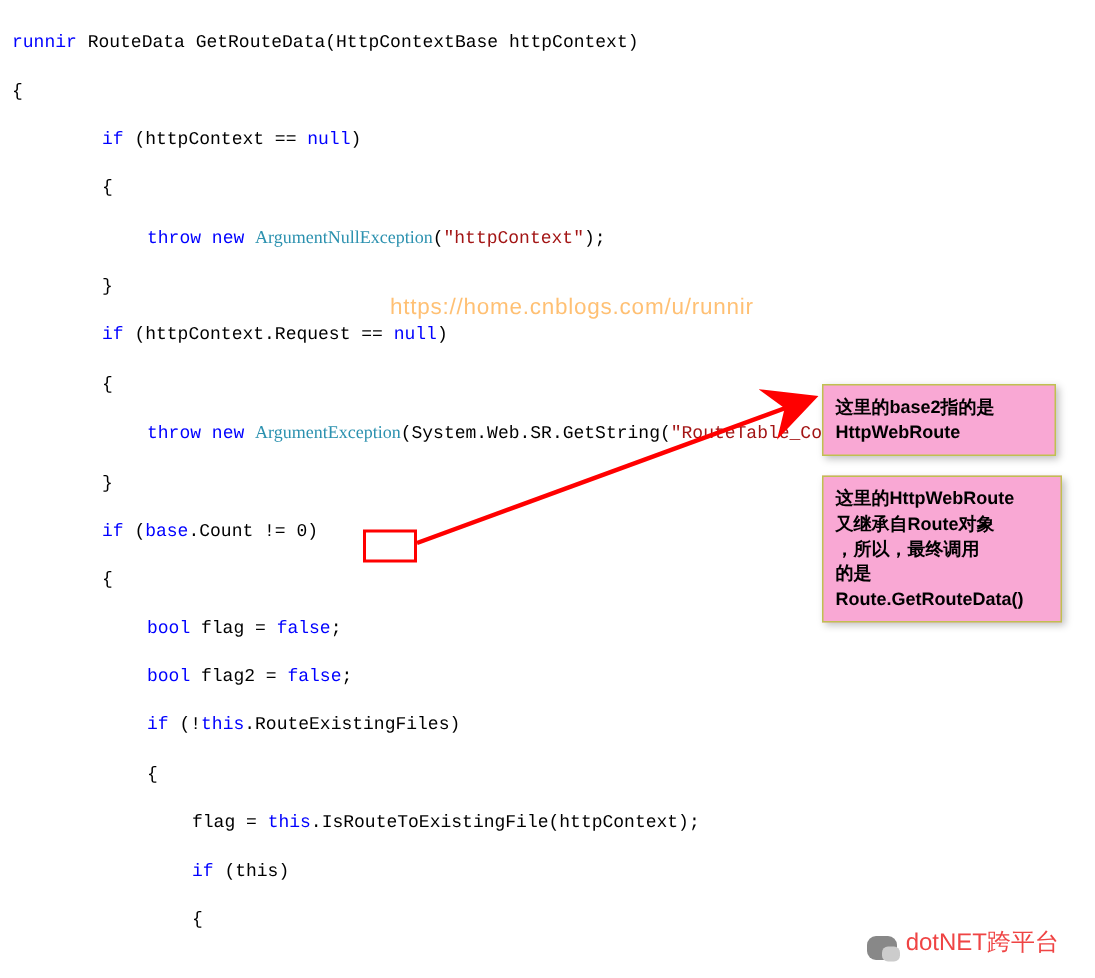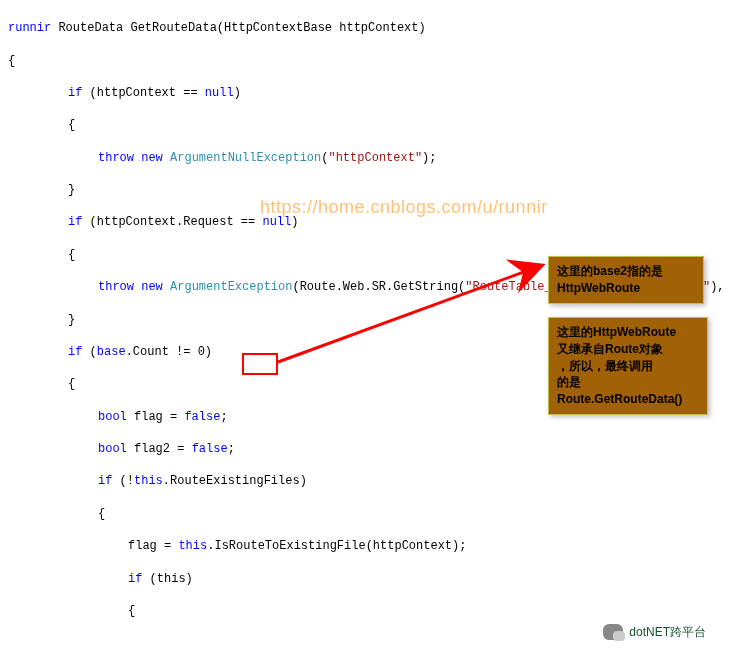--- a/index.html
+++ b/index.html
@@ -14,72 +14,72 @@
     width: 730px;
     height: 652px;
     overflow: hidden;
   }
   .code-area {
     padding: 4px 8px;
     white-space: pre;
     position: relative;
   }
   .kw { color: #0000ff; }
-  .type { color: #2b91af; }
+  .type { color: #2b91af; font-family: Liberation Serif, serif; }
   .str { color: #a31515; }
   .highlight-box {
     position: absolute;
     border: 2px solid #ff0000;
     left: 242px;
     top: 353px;
     width: 32px;
     height: 18px;
     background: rgba(255,0,0,0);
   }
   .arrow-svg {
     position: absolute;
     left: 270px;
     top: 252px;
     pointer-events: none;
   }
   .annotation {
     position: absolute;
-    background: #a16207;
+    background: #f9a8d4;
     border: 1px solid #c0c050;
     box-shadow: 2px 2px 5px rgba(0,0,0,0.25);
     font-family: SimSun, "Microsoft YaHei", sans-serif;
     font-size: 12px;
     font-weight: bold;
     color: #000;
     padding: 6px 8px;
     line-height: 1.4;
   }
   .anno1 { left: 548px; top: 256px; width: 138px; }
   .anno2 { left: 548px; top: 317px; width: 142px; }
   .watermark {
     position: absolute;
     left: 260px;
     top: 195px;
     font-family: Verdana, sans-serif;
-    font-size: 18px;
+    font-size: 15px;
     color: rgba(255,140,0,0.55);
     font-weight: 400;
     letter-spacing: 0.5px;
     pointer-events: none;
   }
   .footer-logo {
     position: absolute;
     right: 24px;
     bottom: 12px;
     display: flex;
-    align-items: flex-start;
+    align-items: flex-end;
     gap: 6px;
     font-family: "Microsoft YaHei", SimSun, sans-serif;
-    font-size: 12px;
-    color: #14532d;
+    font-size: 16px;
+    color: #ef4444;
   }
   .wechat-icon {
     width: 20px; height: 16px;
     background: #888;
     border-radius: 6px;
     position: relative;
   }
   .wechat-icon::before {
     content: "";
     position: absolute;
@@ -98,21 +98,21 @@
 
 <div class="code-area">
 <span class="line"><span class="kw">runnir</span><span> RouteData GetRouteData(HttpContextBase httpContext)</span></span>
 <span class="line">{</span>
 <span class="line indent2"><span class="kw">if</span><span> (httpContext == </span><span class="kw">null</span><span>)</span></span>
 <span class="line indent2">{</span>
 <span class="line indent3"><span class="kw">throw</span> <span class="kw">new</span> <span class="type">ArgumentNullException</span><span>(</span><span class="str">"httpContext"</span><span>);</span></span>
 <span class="line indent2">}</span>
 <span class="line indent2"><span class="kw">if</span><span> (httpContext.Request == </span><span class="kw">null</span><span>)</span></span>
 <span class="line indent2">{</span>
-<span class="line indent3"><span class="kw">throw</span> <span class="kw">new</span> <span class="type">ArgumentException</span><span>(Route.Web.SR.GetString(</span><span class="str">"RouteTable_ContextMissingRequest"</span><span>), </span></span>
+<span class="line indent3"><span class="kw">throw</span> <span class="kw">new</span> <span class="type">ArgumentException</span><span>(System.Web.SR.GetString(</span><span class="str">"RouteTable_ContextMissingRequest"</span><span>), </span></span>
 <span class="line indent2">}</span>
 <span class="line indent2"><span class="kw">if</span><span> (</span><span class="kw">base</span><span>.Count != 0)</span></span>
 <span class="line indent2">{</span>
 <span class="line indent3"><span class="kw">bool</span><span> flag = </span><span class="kw">false</span><span>;</span></span>
 <span class="line indent3"><span class="kw">bool</span><span> flag2 = </span><span class="kw">false</span><span>;</span></span>
 <span class="line indent3"><span class="kw">if</span><span> (!</span><span class="kw">this</span><span>.RouteExistingFiles)</span></span>
 <span class="line indent3">{</span>
 <span class="line indent4"><span>flag = </span><span class="kw">this</span><span>.IsRouteToExistingFile(httpContext);</span></span>
 <span class="line indent4"><span class="kw">if</span><span> (this)</span></span>
 <span class="line indent4">{</span>

